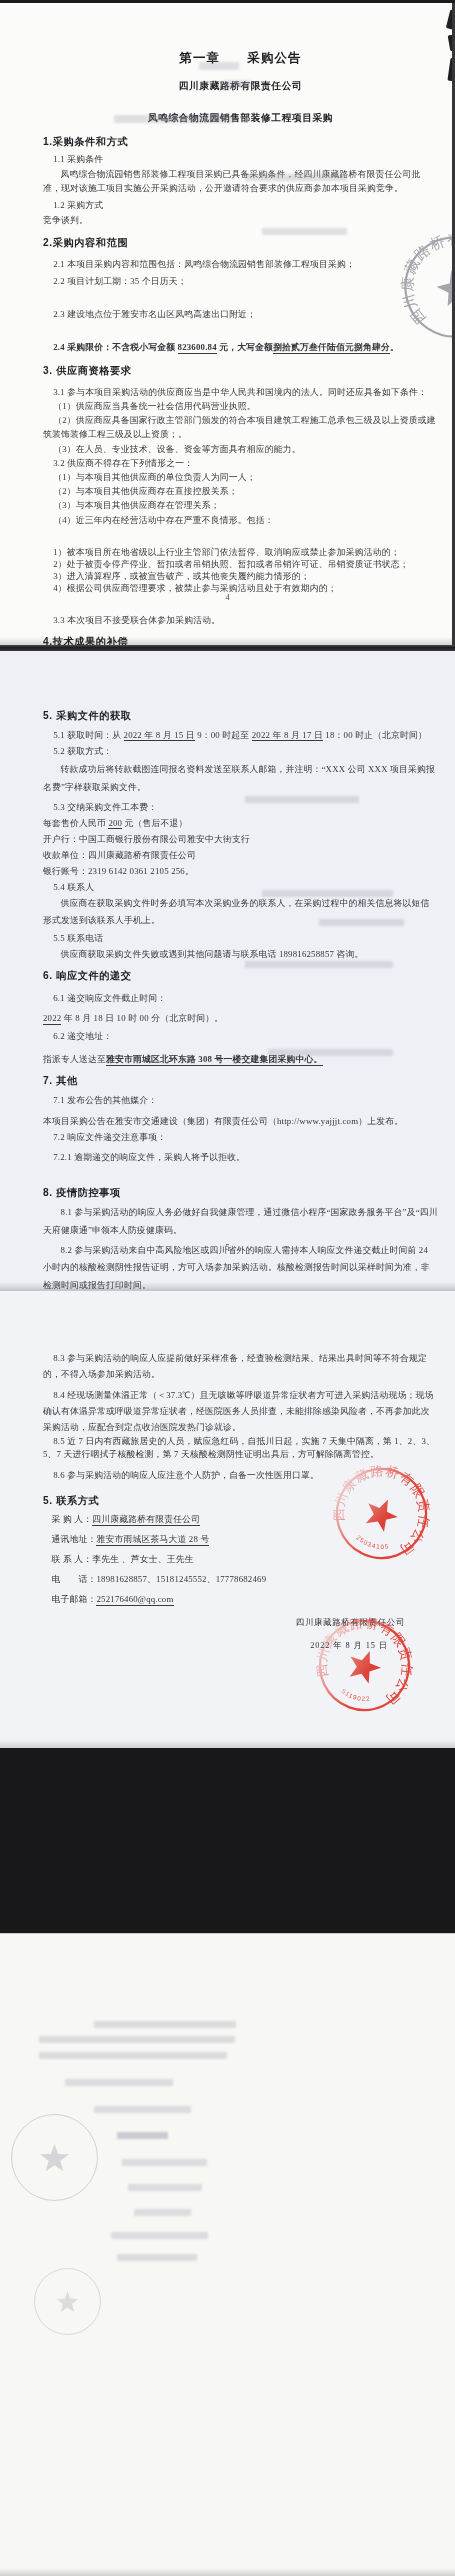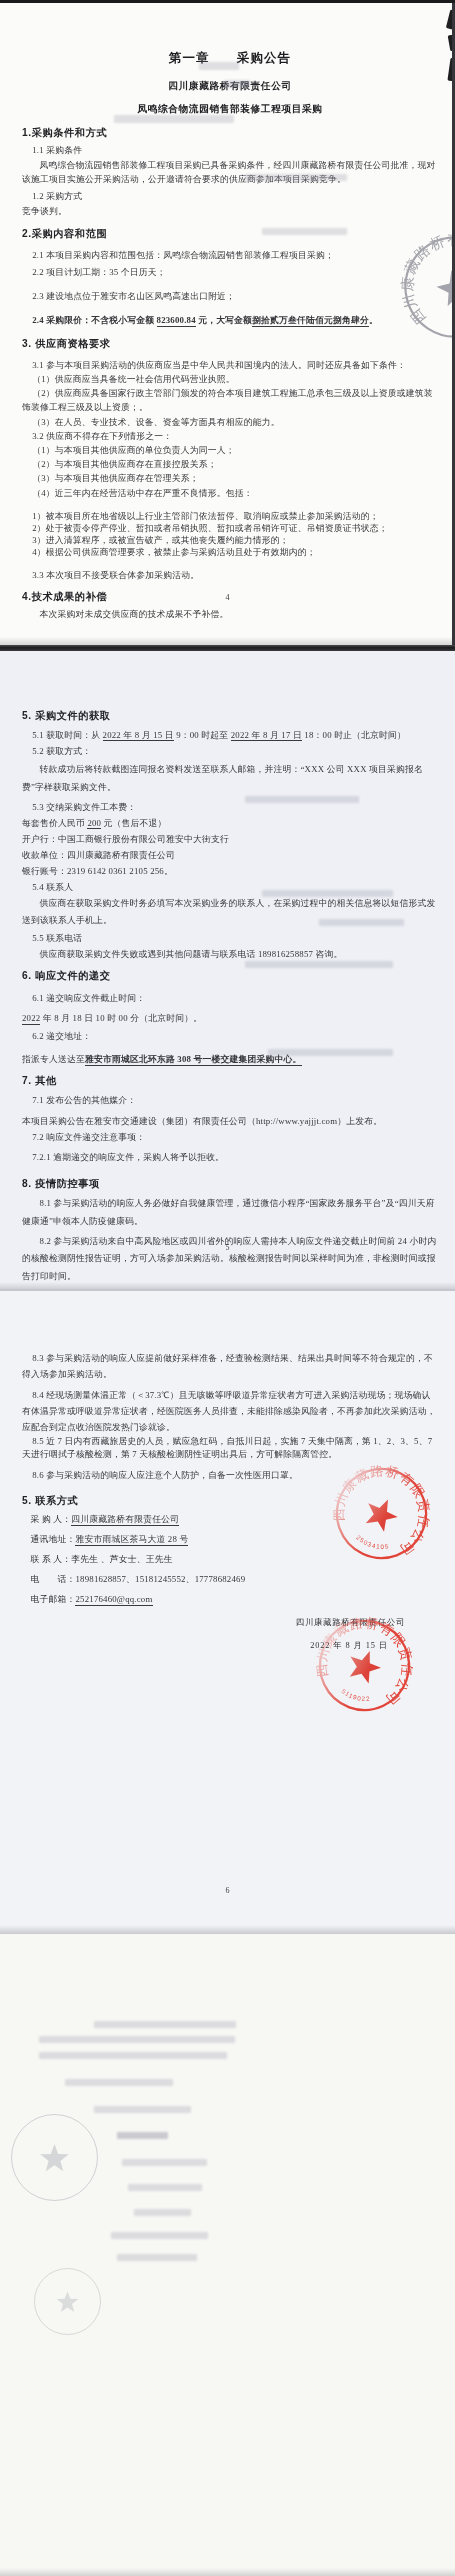--- a/index.html
+++ b/index.html
@@ -12,33 +12,33 @@
     position:absolute; left:0; width:455px; overflow:hidden;
     color:#35353a;
   }
   .page::after {
     content:""; position:absolute; bottom:0; left:0; right:0; height:8px;
     background:linear-gradient(to bottom, rgba(0,0,0,0), rgba(40,40,48,.18));
     pointer-events:none;
   }
   .page1 { top:3.4px;    height:642px; background:#fbfbf9; }
   .page2 { top:651px; height:639px; background:#eef0f5; }
-  .page3 { top:1291px; height:642px; background:#f2f3f7; }
+  .page3 { top:1291px; height:457px; background:#f2f3f7; }
   .page4 { top:1934px; height:642px; background:#f7f7f4; }
 
   .edge-top  { position:absolute; top:0; left:0; width:455px; height:3.4px; background:#1b1b1d; }
   .div-dark  { position:absolute; top:645px; left:0; width:455px; height:5.7px;
                background:linear-gradient(to bottom,#4a4a4e,#1c1c1e 45%,#3a3a3e); }
   .div-light1{ position:absolute; top:1289px; left:0; width:455px; height:1.7px; background:#c6c6ce; }
   .div-light2{ position:absolute; top:1933px; left:0; width:455px; height:1.7px; background:#cbcbd0; }
   .left-line { position:absolute; top:3.4px; left:1.7px; width:0.6px; height:642px; background:rgba(110,110,122,.3); }
   .right-strip { position:absolute; top:0; right:0; width:3.4px; height:642px; background:#35353a; }
   .smudge { position:absolute; background:#1f1f22; border-radius:1.7px; }
 
-  .content { position:relative; padding:0 17px 0 22px; }
+  .content { position:relative; padding:0 17px 0 43px; }
   .line  { margin:0; font-size:8.8px; line-height:14.2px; letter-spacing:0.2px; }
   .page2 .line, .page3 .line { line-height:16px; }
   .wide  { line-height:17.6px !important; }
   .tight { line-height:12px !important; }
   .t23   { line-height:13px !important; }
 
   .h-main {
     margin:0; font-family:"Liberation Sans", sans-serif;
     font-size:10.2px; font-weight:bold; color:#232327; line-height:17px; letter-spacing:0.6px;
   }
@@ -49,21 +49,21 @@
   }
   .subtitle {
     margin:0; text-align:center; font-family:"Liberation Sans", sans-serif;
     font-weight:bold; font-size:9.7px; color:#232327; line-height:13.7px; letter-spacing:0.6px;
   }
   .ind  { text-indent:17.6px; }   
   .ind1 { text-indent:10.2px; }   
   .bold { font-weight:bold; }
   .u { border-bottom:0.6px solid #3a3a3e; padding-bottom:0.6px; }
 
-  .mt1{margin-top:0.6px}.mt2{margin-top:10px}.mt4{margin-top:2.3px}.mt5{margin-top:2.8px}
+  .mt1{margin-top:0.6px}.mt2{margin-top:19px}.mt4{margin-top:2.3px}.mt5{margin-top:2.8px}
   .mt7{margin-top:4px}.mt8{margin-top:6px}.mt9{margin-top:5.1px}.mt10{margin-top:5.7px}
   .mt12{margin-top:6.8px}.mt13{margin-top:7.4px}.mt16{margin-top:9px}.mt20{margin-top:11.4px}
 
   .pageno {
     position:absolute; left:50%; transform:translateX(-50%);
     font-size:8px; color:#3c3c40;
   }
 
   .c-row { margin:0; line-height:20px; font-size:8.8px; margin-left:8.5px; letter-spacing:0.2px; }
   .c-label { color:#2f2f33; }

